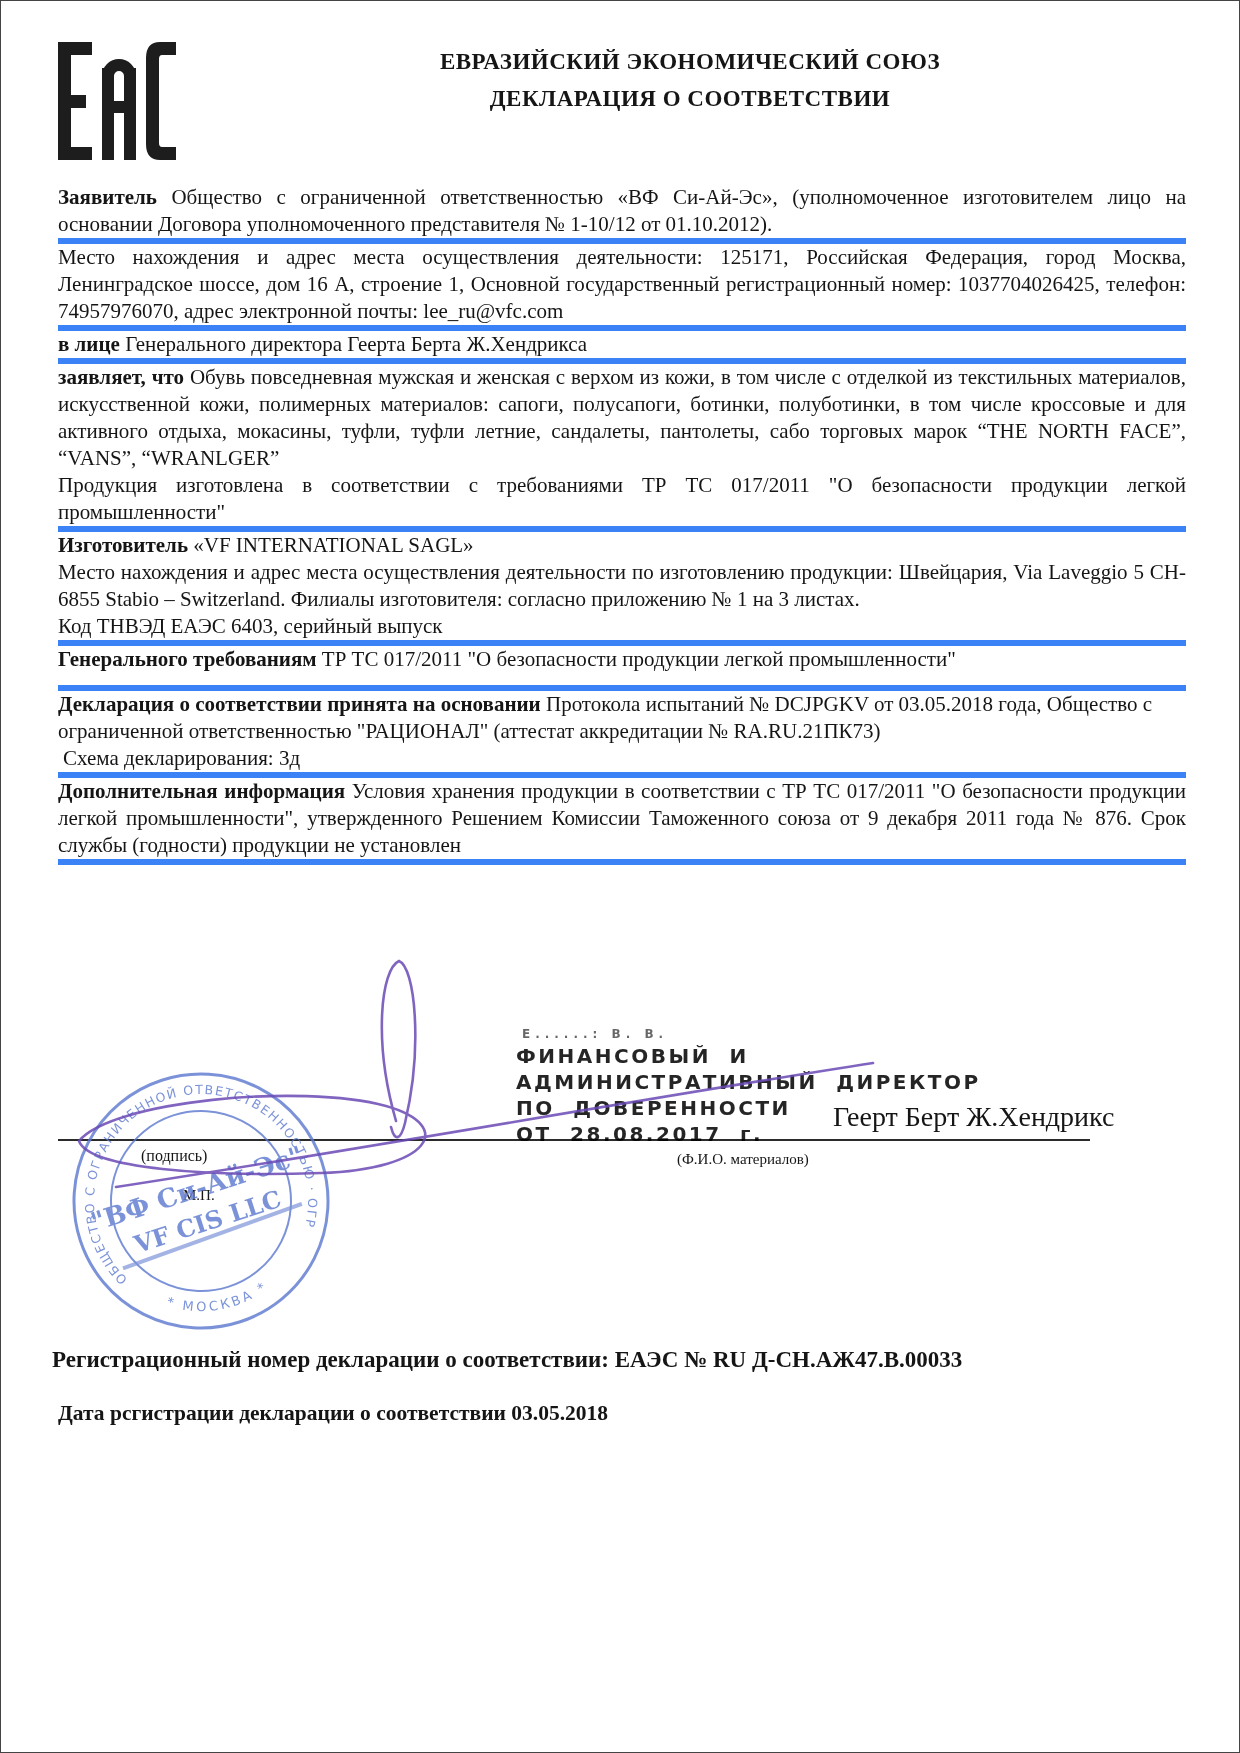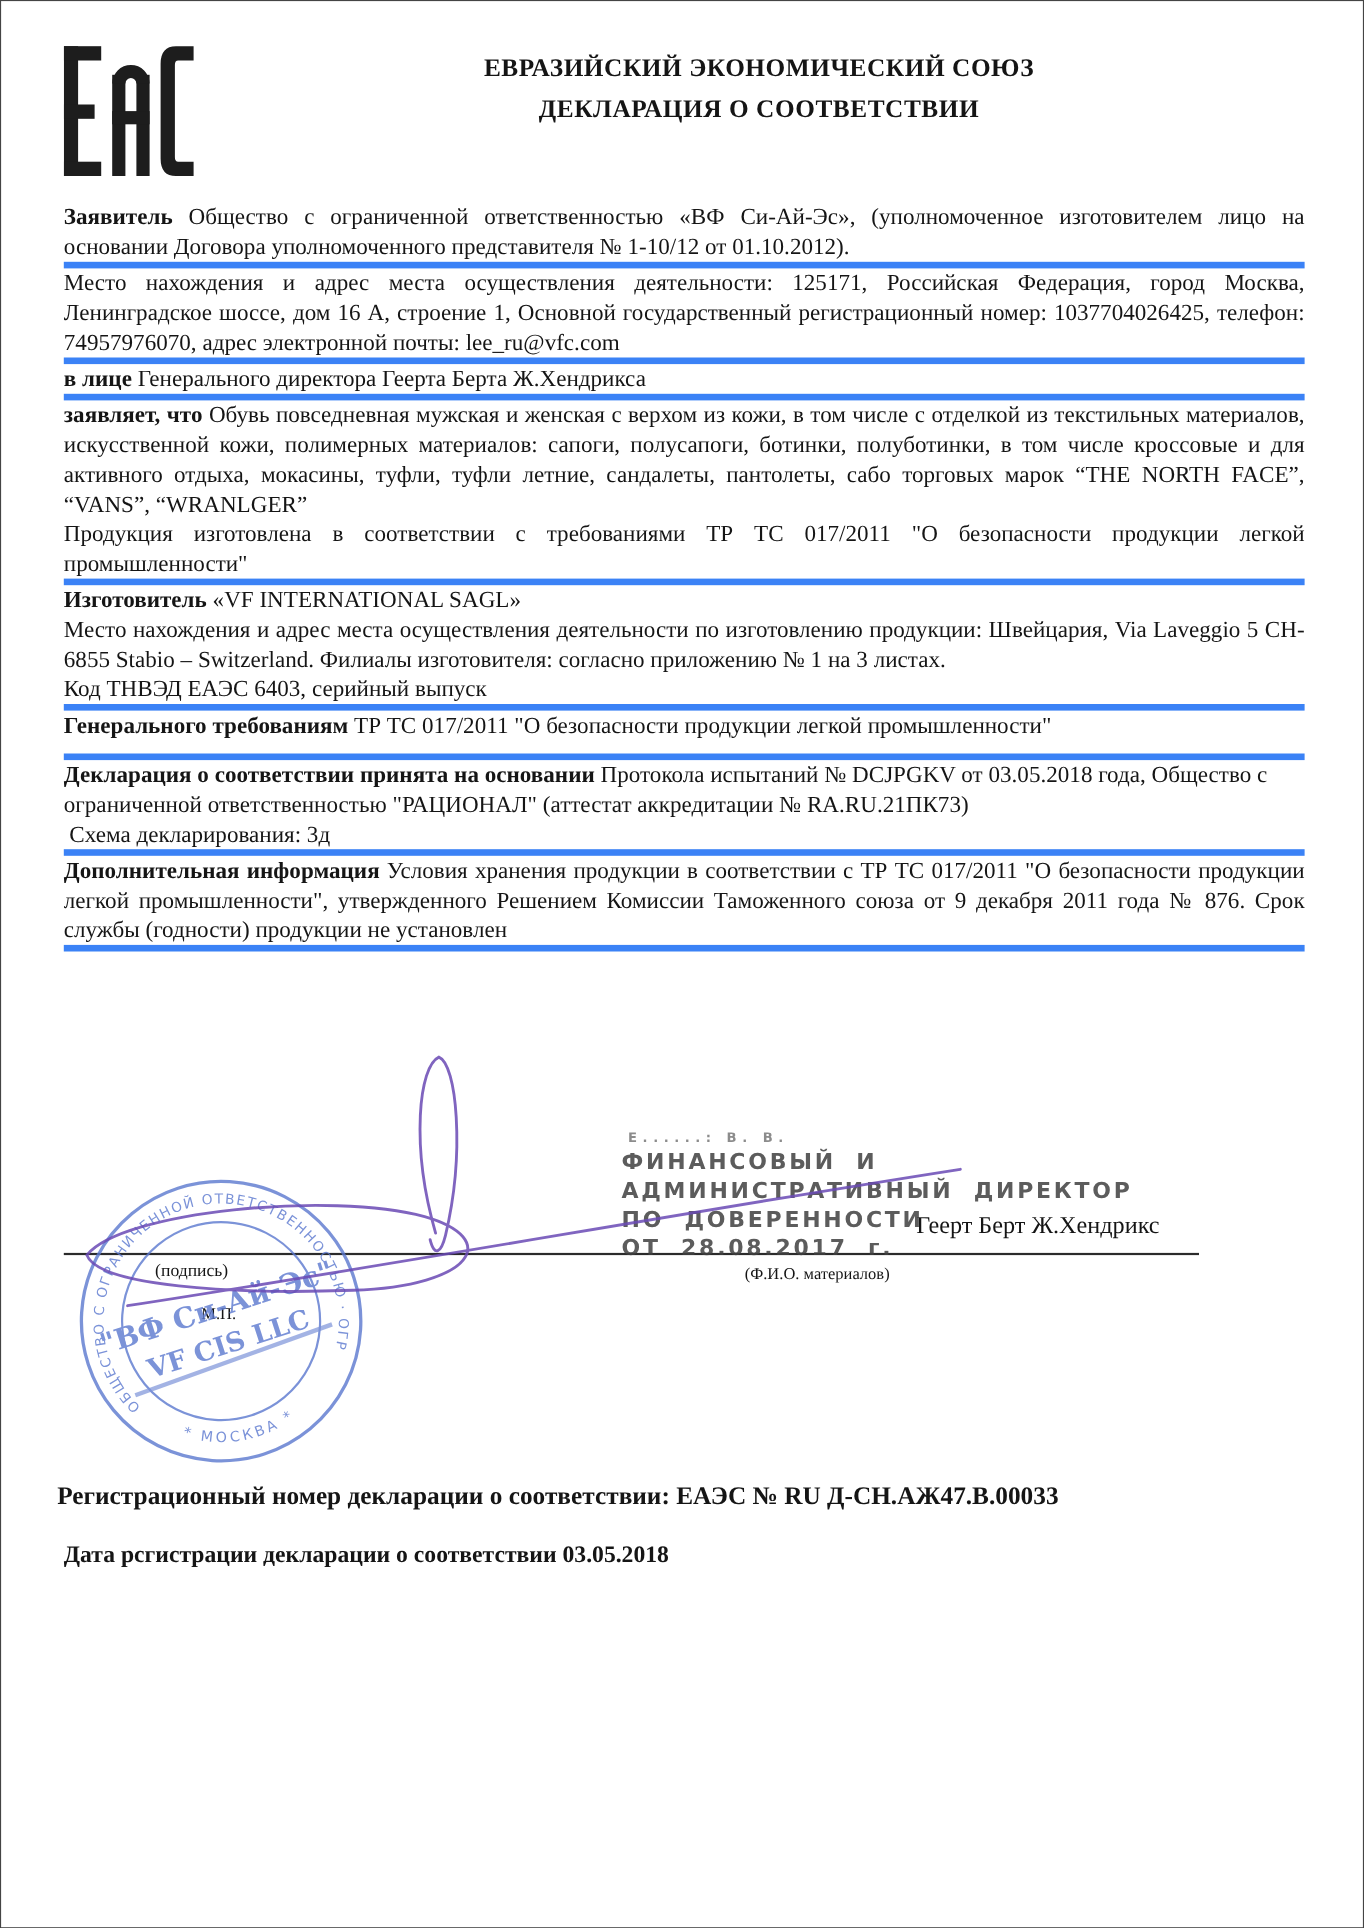--- a/index.html
+++ b/index.html
@@ -13,25 +13,25 @@
   .rule{border-bottom:6px solid #3b82f6;}
   .just{text-align:justify;}
   .mt42{margin-top:42px;}
   .mt34{margin-top:34px;}
   .mt41{margin-top:41px;}
   .pb12{padding-bottom:12px;}
   .pl4{padding-left:5px;}
   .sigline{position:absolute;left:57px;top:1138px;width:1032px;border-top:2px solid #2b2b2b;}
   .lbl-podpis{position:absolute;left:140px;top:1146px;font-size:16px;}
   .lbl-mp{position:absolute;left:182px;top:1186px;font-size:15px;}
-  .fio-name{position:absolute;left:832px;top:1100px;font-size:22px;}
+  .fio-name{position:absolute;left:832px;top:1100px;font-size:28px;}
   .lbl-fio{position:absolute;left:676px;top:1150px;font-size:15px;}
   .footer-reg{position:absolute;left:51px;top:1346px;font-size:23px;font-weight:bold;}
   .footer-date{position:absolute;left:57px;top:1400px;font-size:21.5px;font-weight:bold;}
-  .dstamp{position:absolute;left:564px;top:1024px;color:#404040;opacity:.85;
+  .dstamp{position:absolute;left:515px;top:1024px;color:#000000;opacity:.85;
           font-family:"DejaVu Sans",sans-serif;font-weight:bold;pointer-events:none;}
   .dstamp .s0{font-size:12px;letter-spacing:5px;opacity:.7;margin-left:6px;line-height:18px;}
   .dstamp .s{font-size:20px;letter-spacing:2.5px;word-spacing:9px;line-height:26px;white-space:nowrap;}
   .roundstamp{position:absolute;left:50px;top:1050px;pointer-events:none;}
   .sigoverlay{position:absolute;left:0;top:0;pointer-events:none;}
 </style>
 </head>
 <body>
 
 <div class="page">

